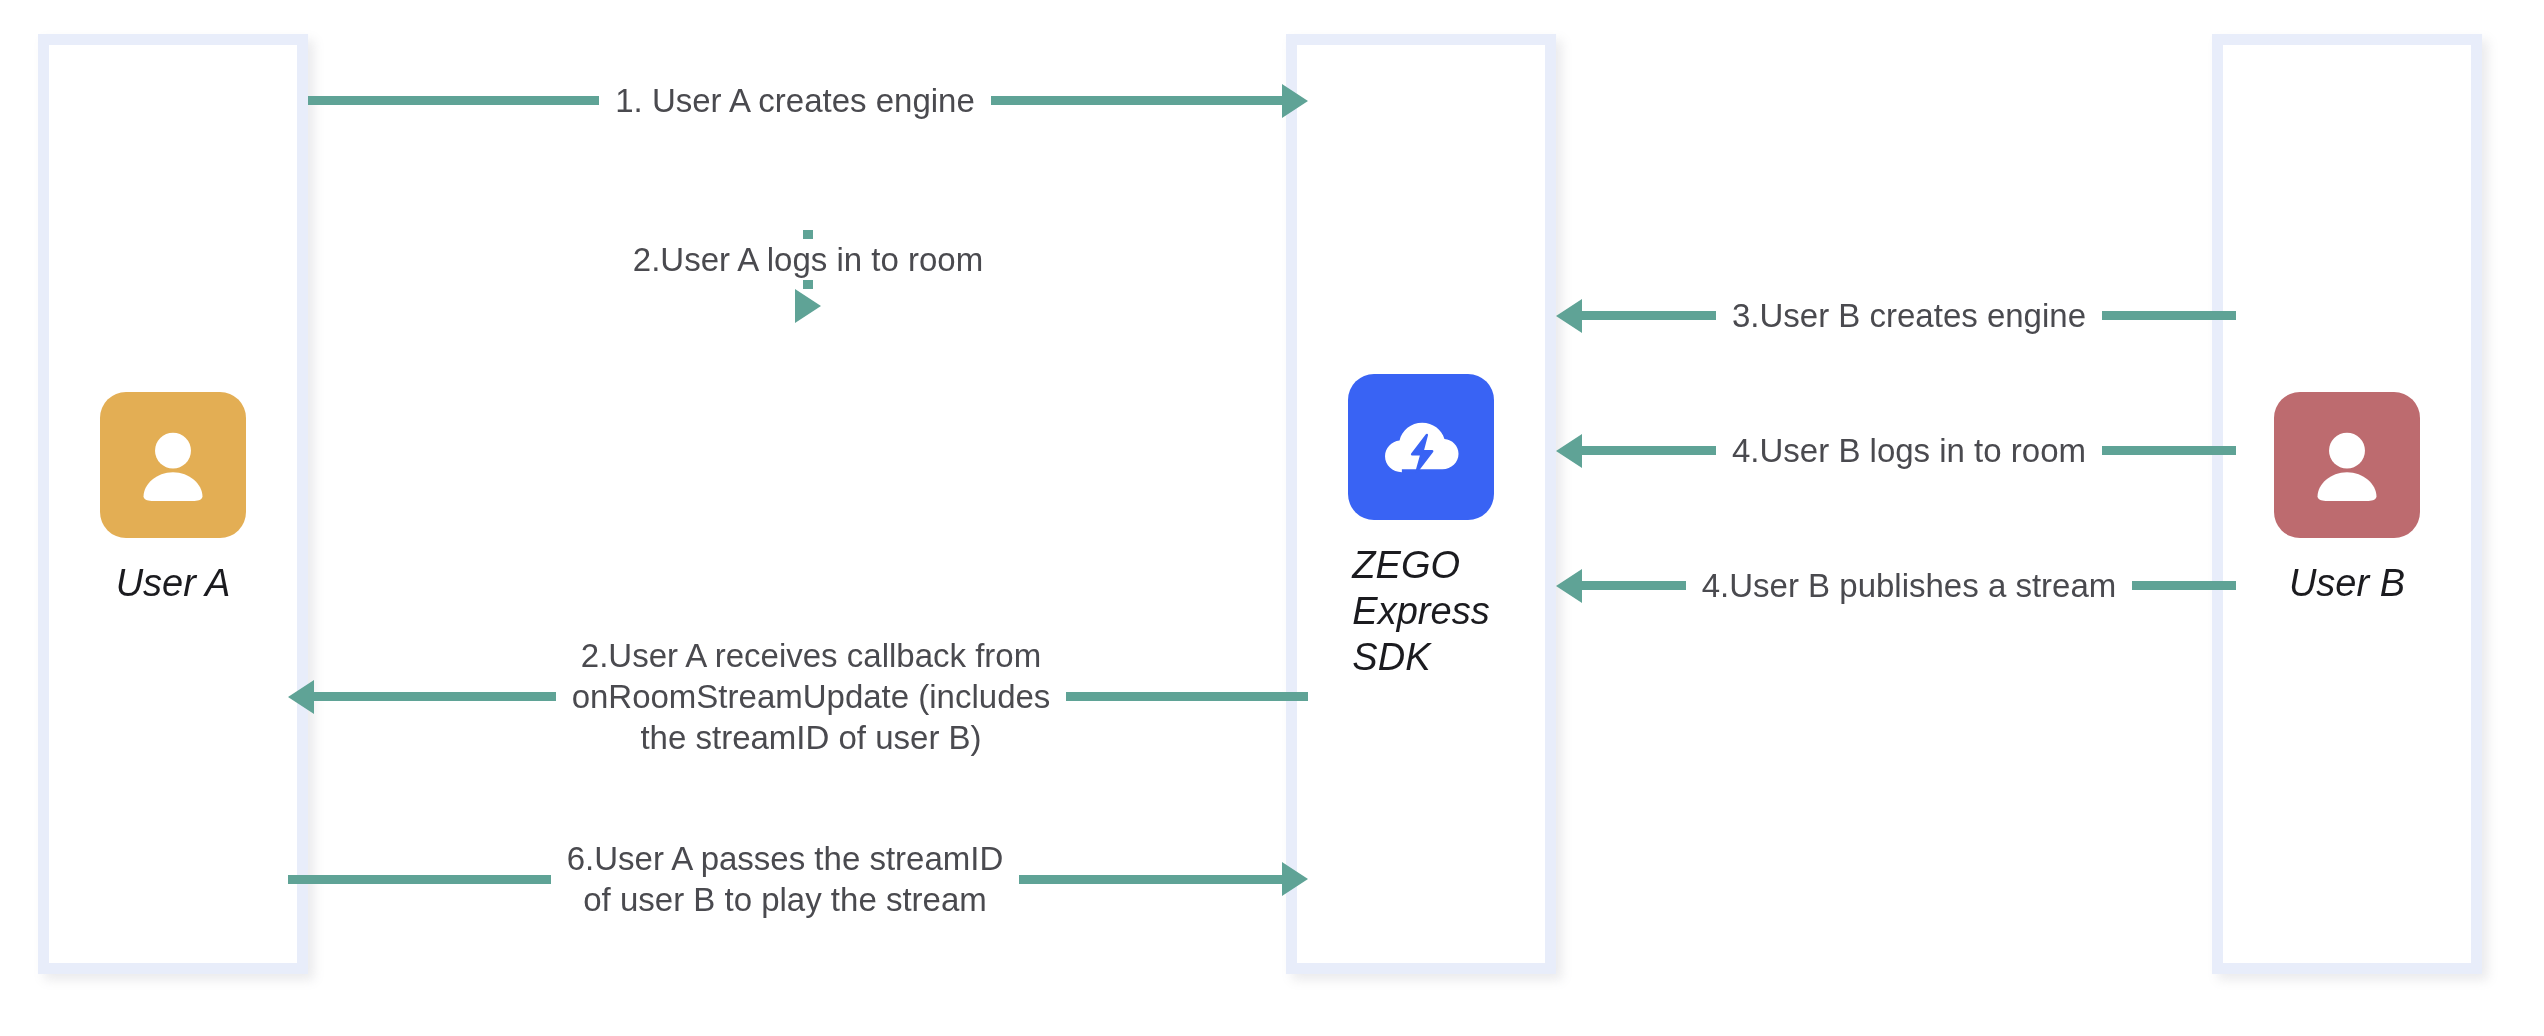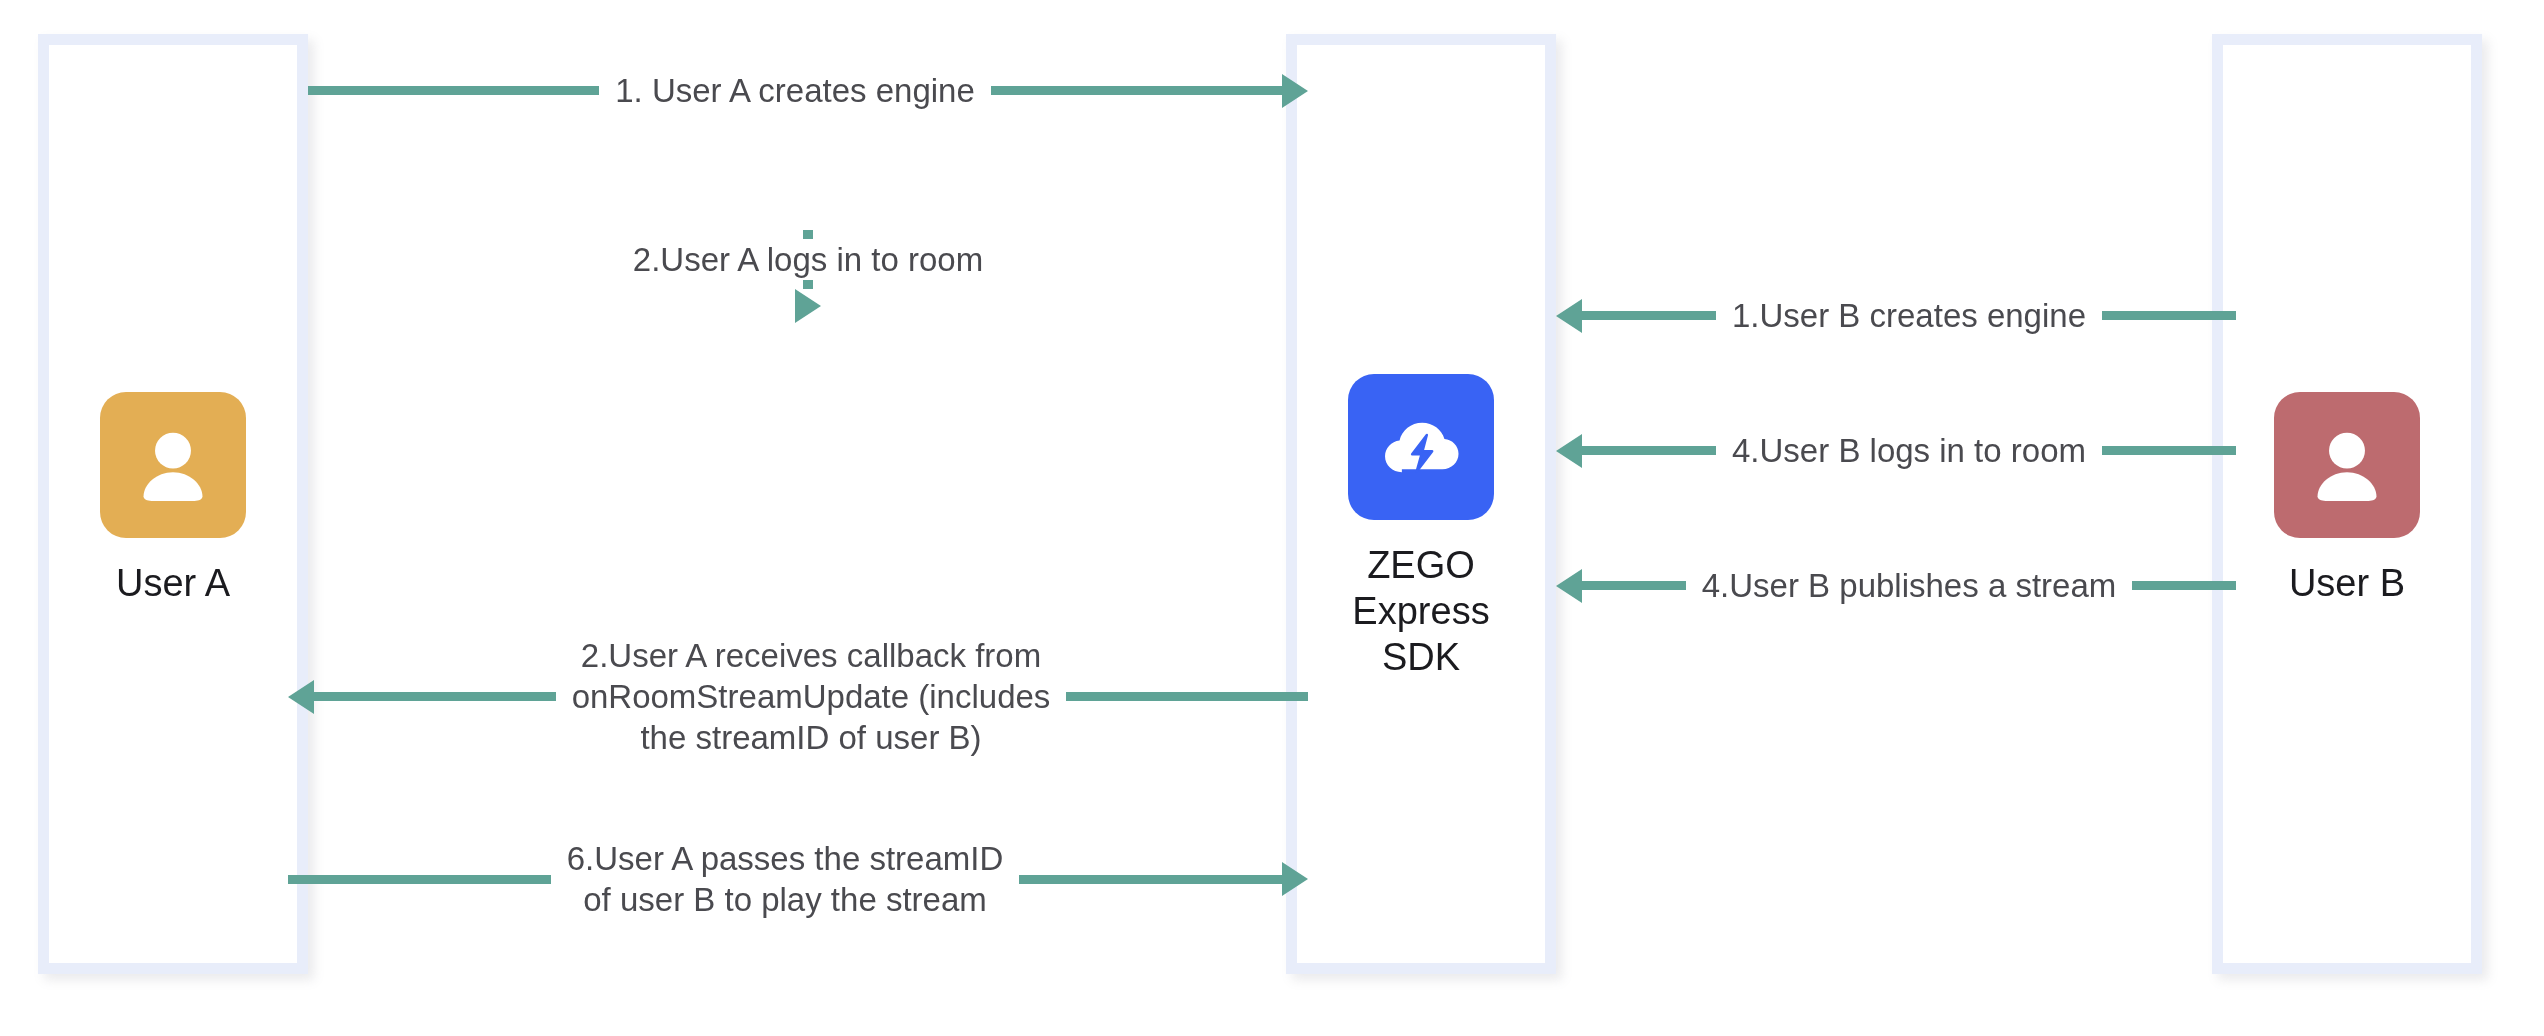--- a/index.html
+++ b/index.html
@@ -27,24 +27,25 @@
     box-shadow: 6px 6px 10px rgba(130,130,140,0.16);
   }
   #col-user-a  { left: 38px;   top: 34px; width: 270px; height: 940px; }
   #col-sdk     { left: 1286px; top: 34px; width: 270px; height: 940px; }
   #col-user-b  { left: 2212px; top: 34px; width: 270px; height: 940px; }
 
   
   .node {
     position: absolute;
     width: 270px;
-    text-align: center;
+    text-align: left;
     display: flex;
     flex-direction: column;
     align-items: center;
+    font-style: italic;
   }
   #node-user-a { left: 38px;   top: 392px; }
   #node-sdk    { left: 1286px; top: 374px; }
   #node-user-b { left: 2212px; top: 392px; }
 
   .avatar {
     width: 146px;
     height: 146px;
     border-radius: 26px;
     display: flex;
@@ -91,21 +92,21 @@
     flex: 0 0 auto;
     width: 0;
     height: 0;
     border-top: 17px solid transparent;
     border-bottom: 17px solid transparent;
   }
   .head.right { border-left: 26px solid #5fa396; }
   .head.left  { border-right: 26px solid #5fa396; }
 
   
-  #msg-1 { left: 308px;  top: 70px;  width: 1000px; }
+  #msg-1 { left: 308px;  top: 80px;  width: 1000px; }
   #msg-2 { left: 308px;  top: 230px; width: 1000px; flex-direction: column; }
   #msg-3 { left: 1556px; top: 295px; width: 680px; }
   #msg-4 { left: 1556px; top: 430px; width: 680px; }
   #msg-5 { left: 1556px; top: 565px; width: 680px; }
   #msg-6 { left: 288px;  top: 635px; width: 1020px; }
   #msg-7 { left: 288px;  top: 838px; width: 1020px; }
 </style>
 </head>
 <body>
 
@@ -125,21 +126,21 @@
   <div class="msg" id="msg-2">
     <div class="seg"></div>
     <div class="msg-label">2.User A logs in to room</div>
     <div class="seg"></div>
     <div class="head right"></div>
   </div>
 
   <div class="msg" id="msg-3">
     <div class="head left"></div>
     <div class="seg"></div>
-    <div class="msg-label">1.User B creates engine</div>
+    <div class="msg-label">3.User B creates engine</div>
     <div class="seg"></div>
   </div>
 
   <div class="msg" id="msg-4">
     <div class="head left"></div>
     <div class="seg"></div>
     <div class="msg-label">4.User B logs in to room</div>
     <div class="seg"></div>
   </div>
 

